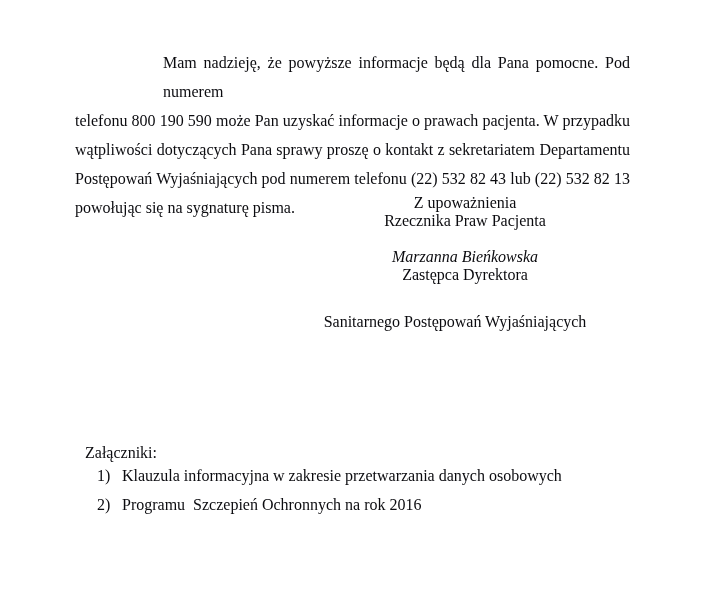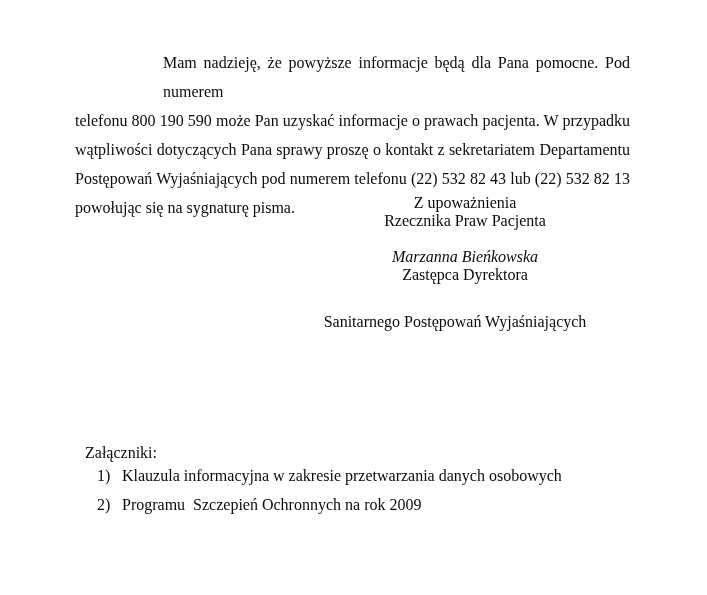--- a/index.html
+++ b/index.html
@@ -109,17 +109,17 @@
 
   <div class="attach-heading">Załączniki:</div>
 
   <div class="attach-list">
     <div class="attach-item">
       <span class="attach-num">1)</span>
       <div class="plainline">Klauzula informacyjna w zakresie przetwarzania danych osobowych</div>
     </div>
     <div class="attach-item">
       <span class="attach-num">2)</span>
-      <div class="plainline prewrap">Programu  Szczepień Ochronnych na rok 2009</div>
+      <div class="plainline prewrap">Programu  Szczepień Ochronnych na rok 2016</div>
     </div>
   </div>
 
 </div>
 
 </body></html>

